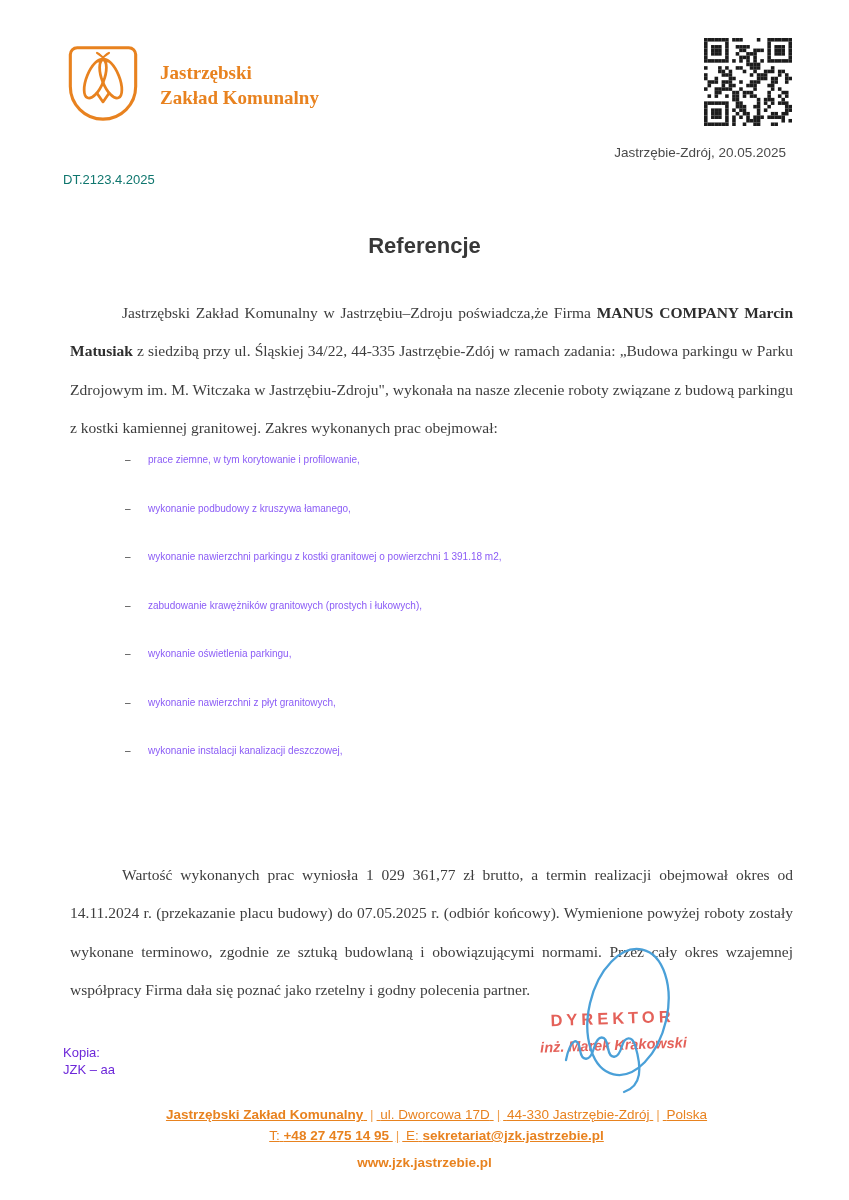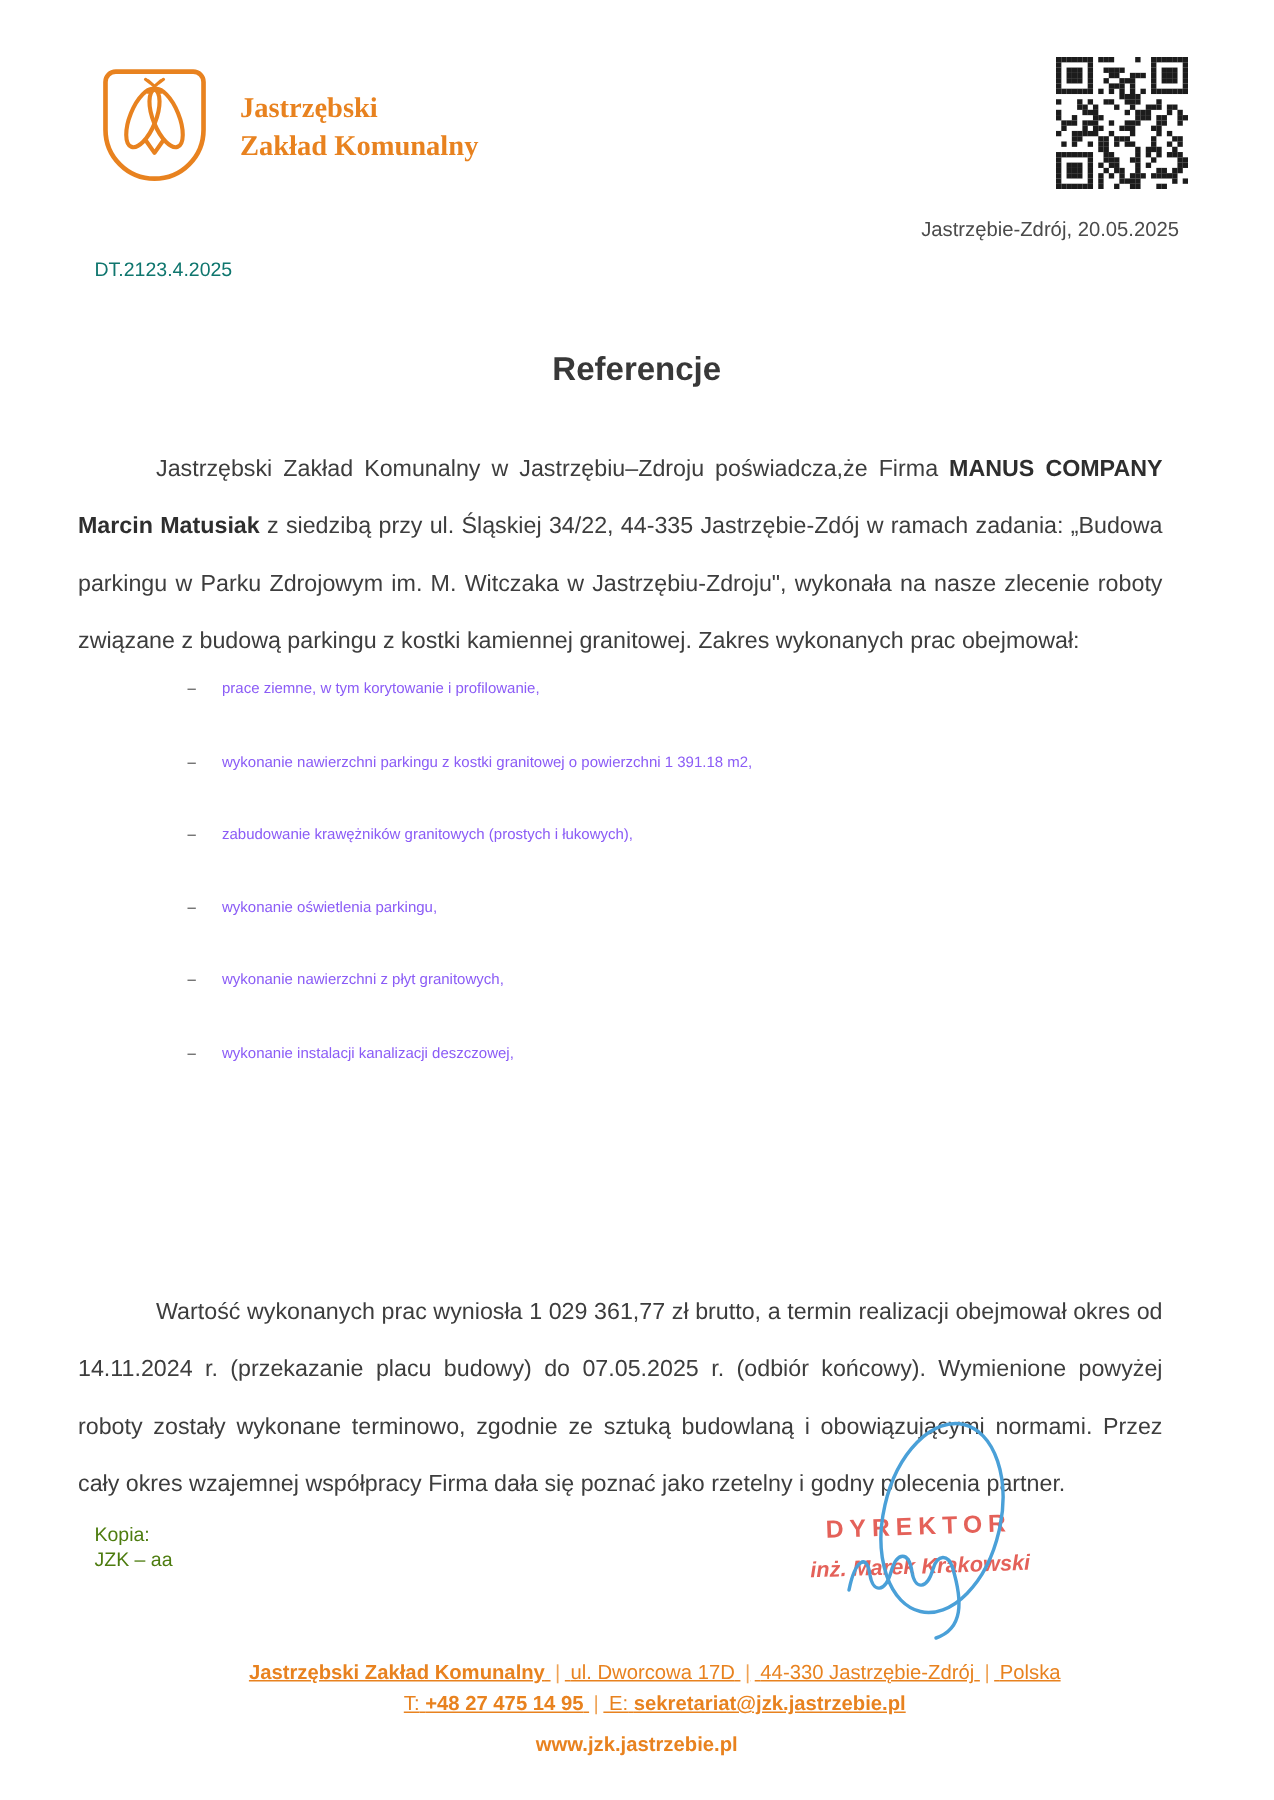--- a/index.html
+++ b/index.html
@@ -9,34 +9,34 @@
   }
   
   .brand{position:absolute;left:60px;top:40px;display:flex;align-items:flex-start;}
   .logo{width:86px;height:86px;}
   .brand-name{margin-left:14px;padding-top:20px;color:#e8821f;font-weight:bold;font-size:19px;line-height:25px;font-family:Liberation Serif, serif;}
   .qr{position:absolute;top:38px;right:57px;width:88px;height:88px;}
   .date-line{position:absolute;top:145px;right:63px;font-size:13.5px;color:#4a4a4a;}
   .ref-number{position:absolute;top:172px;left:63px;font-size:13px;color:#0f766e;}
   
   .doc-title{position:absolute;top:233px;left:0;width:100%;text-align:center;font-size:22px;font-weight:bold;color:#383838;}
-  .para{position:absolute;left:52px;width:723px;font-size:15.5px;line-height:38.5px;text-align:justify;text-indent:52px;color:#3d3d3d;}
+  .para{position:absolute;left:70px;width:723px;font-size:15.5px;line-height:38.5px;text-align:justify;text-indent:52px;color:#3d3d3d;font-family:Liberation Serif, serif;}
   .para-1{top:278px;}
   .para-2{top:840px;}
   .para b{color:#2e2e2e;}
   .work-list{position:absolute;left:125px;top:451px;width:620px;margin:0;padding:0;list-style:none;font-size:10px;color:#8b5cf6;}
   .work-list li{display:flex;line-height:17px;margin-bottom:31.5px;}
   .work-list li::before{content:"\2013";width:23px;flex:0 0 23px;color:#3d3d3d;}
   
   .sig-stamp{position:absolute;left:538px;top:1009px;width:150px;text-align:center;transform:rotate(-2deg);color:rgba(222,62,52,.82);}
   .stamp-l1{font-size:16.5px;font-weight:bold;letter-spacing:4px;}
   .stamp-l2{font-size:14.5px;font-style:italic;font-weight:bold;margin-top:9px;white-space:nowrap;}
   .sig-svg{position:absolute;left:530px;top:940px;width:200px;height:155px;}
   
-  .copy-note{position:absolute;left:63px;top:1014px;font-size:13px;line-height:17px;color:#4d7c0f;}
+  .copy-note{position:absolute;left:63px;top:1044px;font-size:13px;line-height:17px;color:#6d28d9;}
   .footer{position:absolute;top:1104px;left:12px;width:100%;text-align:center;font-size:13.5px;line-height:21px;color:#e8821f;text-decoration:underline;}
   .footer .sep{color:#efa355;padding:0 3px;}
   .footer b{font-weight:bold;}
   .website{position:absolute;top:1155px;left:0;width:100%;text-align:center;font-size:13.5px;font-weight:bold;color:#e8821f;}
 </style>
 </head>
 <body>
 
 <div class="page">
 
@@ -345,20 +345,21 @@
 
   <div class="date-line">Jastrzębie-Zdrój, 20.05.2025</div>
   <div class="ref-number">DT.2123.4.2025</div>
 
   <div class="doc-title">Referencje</div>
 
   <p class="para para-1"><span>Jastrzębski Zakład Komunalny w Jastrzębiu–Zdroju poświadcza,że Firma </span><b>MANUS COMPANY Marcin Matusiak</b><span> z siedzibą przy ul. Śląskiej 34/22, 44-335 Jastrzębie-Zdój w ramach zadania: „Budowa parkingu w Parku Zdrojowym im. M. Witczaka w Jastrzębiu-Zdroju", wykonała na nasze zlecenie roboty związane z budową parkingu z kostki kamiennej granitowej. Zakres wykonanych prac obejmował:</span></p>
 
   <ul class="work-list">
     <li>prace ziemne, w tym korytowanie i profilowanie,</li>
+    <li>wykonanie podbudowy z kruszywa łamanego,</li>
     <li>wykonanie nawierzchni parkingu z kostki granitowej o powierzchni 1 391.18 m2,</li>
     <li>zabudowanie krawężników granitowych (prostych i łukowych),</li>
     <li>wykonanie oświetlenia parkingu,</li>
     <li>wykonanie nawierzchni z płyt granitowych,</li>
     <li>wykonanie instalacji kanalizacji deszczowej,</li>
   </ul>
 
   <p class="para para-2">Wartość wykonanych prac wyniosła 1 029 361,77 zł brutto, a termin realizacji obejmował okres od 14.11.2024 r. (przekazanie placu budowy) do 07.05.2025 r. (odbiór końcowy). Wymienione powyżej roboty zostały wykonane terminowo, zgodnie ze sztuką budowlaną i obowiązującymi normami. Przez cały okres wzajemnej współpracy Firma dała się poznać jako rzetelny i godny polecenia partner.</p>
 
   <div class="sig-stamp">

